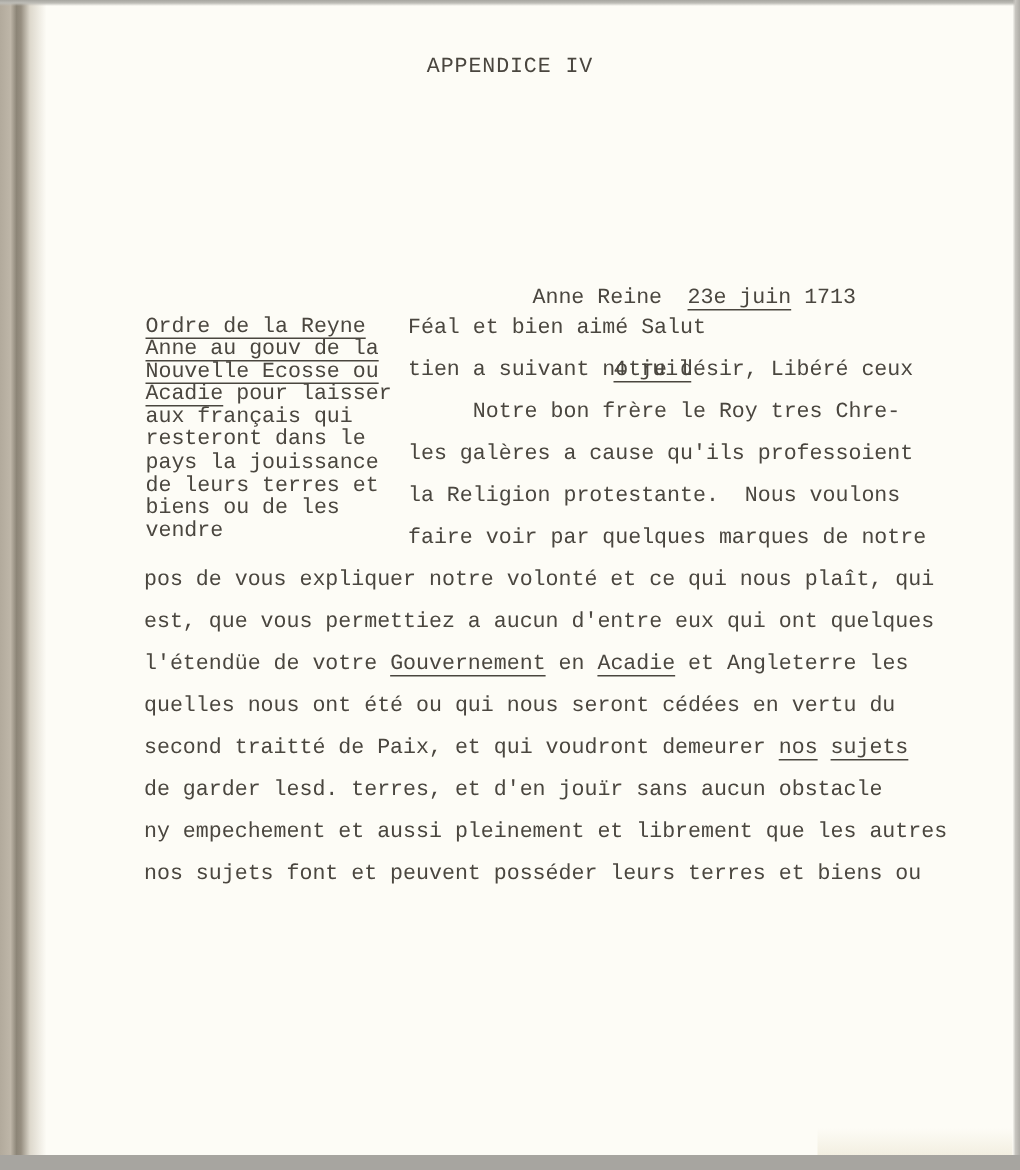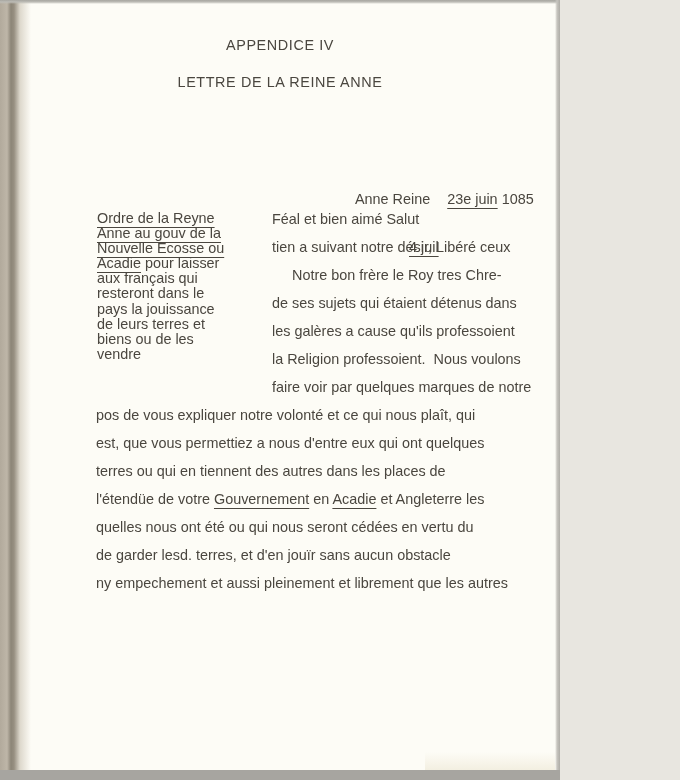--- a/index.html
+++ b/index.html
@@ -1,20 +1,20 @@
 <!DOCTYPE html>
 <html><head>
 <meta charset="utf-8">
 <style>
   html,body { margin:0; padding:0; background:#e8e6e0; }
   .scan {
-    position:relative; width:560px; height:780px;
+    position:relative; width:680px; height:780px;
     background:var(--paper,#fdfcf6);
     overflow:hidden;
-    font-family:Liberation Sans, sans-serif;
+    font-family:Liberation Mono, monospace;
     color:var(--ink,#4a463f);
     font-size:14.4px;
   }
   
   .edge-left{
     position:absolute; left:0; top:0; bottom:0; width:32px; z-index:5;
     background:linear-gradient(90deg,#b2aa9c 0px,#beb6a8 7px,#8c8577 11px,#978f81 14px,#ddd8cc 20px,rgba(253,252,246,0) 31px);
   }
   .edge-top{
     position:absolute; left:0; top:0; right:0; height:4px; z-index:6;
@@ -51,39 +51,38 @@
 <body>
 
 <div class="scan" style="--paper: #fdfcf6; --ink: #4a463f;">
   <div class="edge-left"></div>
   <div class="edge-top"></div>
   <div class="edge-right"></div>
   <div class="edge-bottom"></div>
   <div class="corner-tint"></div>
 
   <div class="h1">APPENDICE IV</div>
-  <div class="h2">LETTRE DE LA REINE ANNE</div>
 
 
   <div class="dateblock">
-    <span class="row"><span>Anne Reine</span><span class="gap2"></span><span class="u">23e juin</span><span> <span>1085</span></span></span>
+    <span class="row"><span>Anne Reine</span><span class="gap2"></span><span class="u">23e juin</span><span> <span>1713</span></span></span>
     <span class="row row2"><span class="u">4 juil</span></span>
   </div>
 
   <div class="margin-note" id="marginNote"><div class="mline"><span class="u">Ordre de la Reyne</span></div><div class="mline"><span class="u">Anne au gouv de la</span></div><div class="mline"><span class="u">Nouvelle Ecosse ou</span></div><div class="mline"><span class="u">Acadie</span><span> pour laisser</span></div><div class="mline"><span>aux français qui</span></div><div class="mline"><span>resteront dans le</span></div><div class="mline"><span>pays la jouissance</span></div><div class="mline"><span>de leurs terres et</span></div><div class="mline"><span>biens ou de les</span></div><div class="mline"><span>vendre</span></div></div>
 
   <div class="body-text" id="bodyText">
       <div class="line narrow"><span>Féal et bien aimé Salut</span></div>
       <div class="line narrow"><span>tien a suivant notre désir, Libéré ceux</span></div>
       <div class="line narrow"><span>     Notre bon frère le Roy tres Chre-</span></div>
-      <div class="line narrow"><span>de ses sujets qui étaient détenus dans</span></div>
       <div class="line narrow"><span>les galères a cause qu'ils professoient</span></div>
-      <div class="line narrow"><span>la Religion professoient.  Nous voulons</span></div>
+      <div class="line narrow"><span>la Religion protestante.  Nous voulons</span></div>
       <div class="line narrow"><span>faire voir par quelques marques de notre</span></div>
       <div class="line"><span>pos de vous expliquer notre volonté et ce qui nous plaît, qui</span></div>
-      <div class="line"><span>est, que vous permettiez a nous d'entre eux qui ont quelques</span></div>
-      <div class="line"><span>terres ou qui en tiennent des autres dans les places de</span></div>
+      <div class="line"><span>est, que vous permettiez a aucun d'entre eux qui ont quelques</span></div>
       <div class="line"><span>l'étendüe de votre </span><span class="u">Gouvernement</span><span> en </span><span class="u">Acadie</span><span> et Angleterre les</span></div>
       <div class="line"><span>quelles nous ont été ou qui nous seront cédées en vertu du</span></div>
+      <div class="line"><span>second traitté de Paix, et qui voudront demeurer </span><span class="u">nos</span><span> </span><span class="u">sujets</span></div>
       <div class="line"><span>de garder lesd. terres, et d'en jouïr sans aucun obstacle</span></div>
       <div class="line"><span>ny empechement et aussi pleinement et librement que les autres</span></div>
+      <div class="line"><span>nos sujets font et peuvent posséder leurs terres et biens ou</span></div>
     </div>
 </div>
 
 </body></html>

